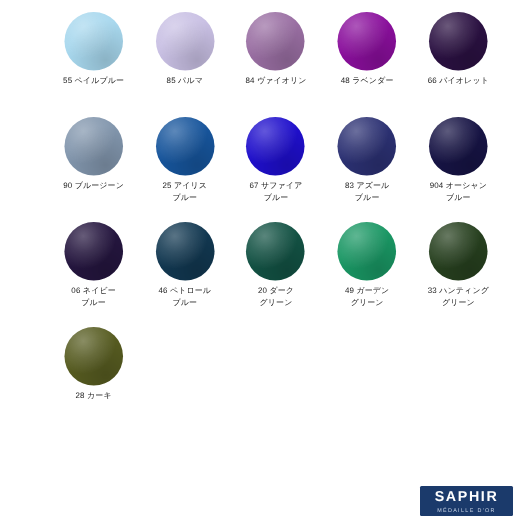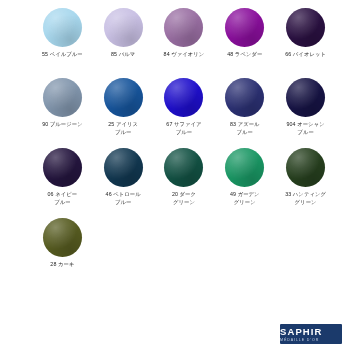--- a/index.html
+++ b/index.html
@@ -85,21 +85,21 @@
   }
 
   
   #brand-logo {
     position: absolute;
     right: 8px;
     bottom: 6px;
     width: 62px;
     background: #1b3a6b;
     padding: 3px 0 2px 0;
-    text-align: left;
+    text-align: center;
     border-radius: 1px;
   }
   #brand-logo .brand-name {
     color: #ffffff;
     font-size: 9.5px;
     font-weight: bold;
     letter-spacing: 1.1px;
     line-height: 1.05;
     font-family: "Liberation Sans", sans-serif;
   }

